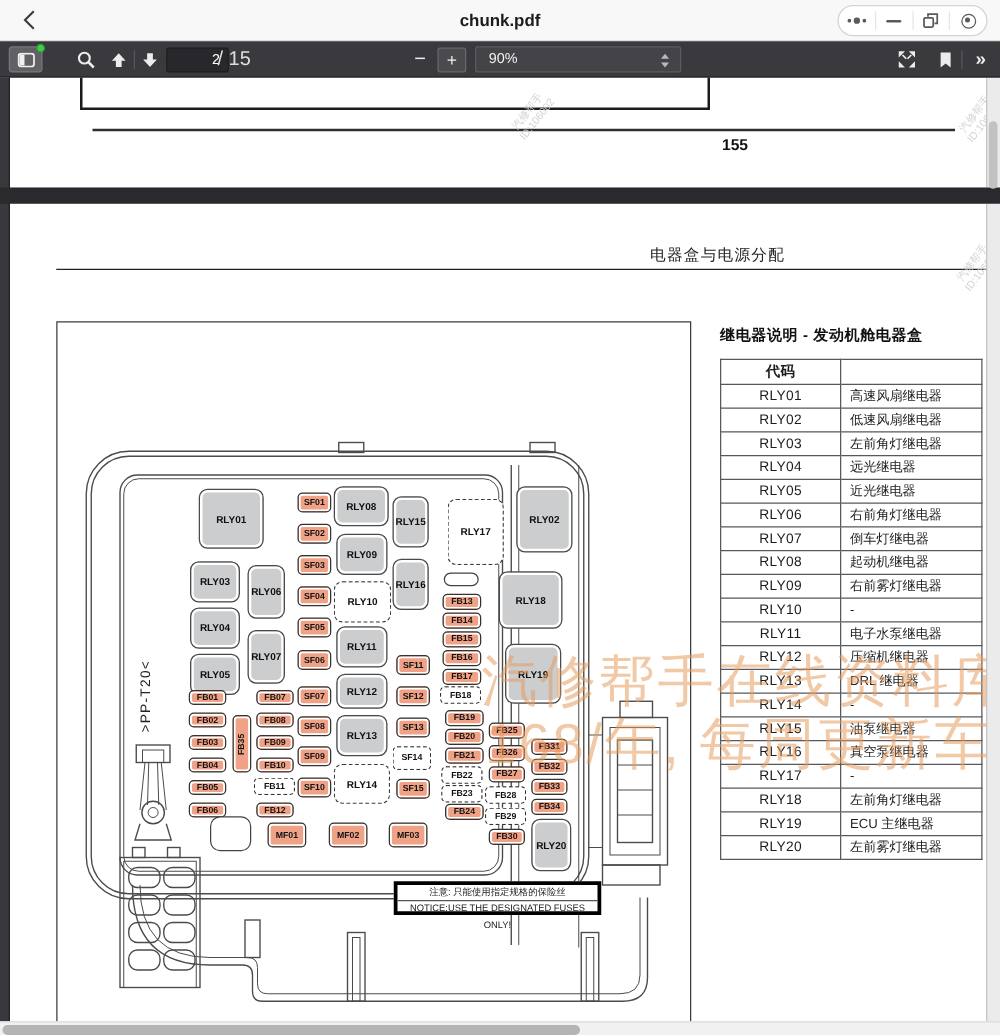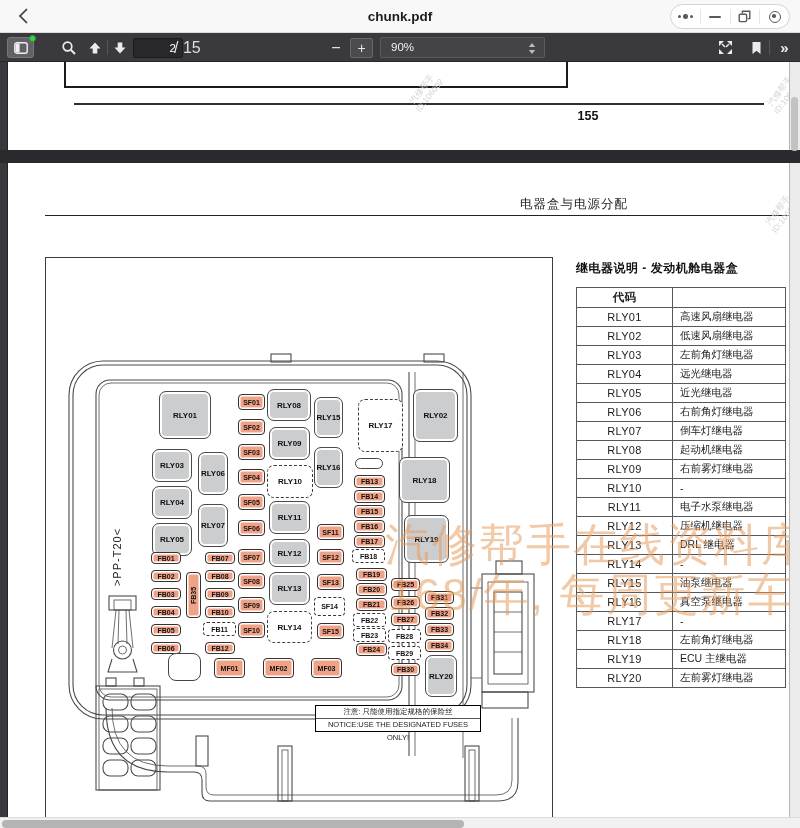--- a/index.html
+++ b/index.html
@@ -56,21 +56,21 @@
   .hdr-right { position:absolute; left:512px; top:33px; font-size:12.5px; color:#222; letter-spacing:1px; }
   .hdr-rule { position:absolute; left:37px; top:52px; width:744px; height:0; border-top:1.5px solid #222; }
   .sec-title { position:absolute; left:37px; top:62px; font-size:15px; font-weight:bold; color:#111; letter-spacing:1px; }
 
   .fig-frame { position:absolute; left:37px; top:94px; width:508px; height:572px; border:1px solid #3c3c3c; overflow:hidden; }
   .fig-frame svg.outline { position:absolute; left:0; top:0; }
 
   .pp-label { position:absolute; left:58px; top:255px; width:26px; height:88px; display:flex; align-items:center; justify-content:center; }
   .pp-label span { transform:rotate(-90deg); white-space:nowrap; font-size:11px; letter-spacing:1px; color:#222; }
 
-  .notice { position:absolute; left:269px; top:447px; width:166px; height:27px; border:1px solid #000000; background:#fff; font-size:7.5px; color:#222; text-align:center; line-height:12.5px; }
+  .notice { position:absolute; left:269px; top:447px; width:166px; height:27px; border:3px solid #000000; background:#fff; font-size:7.5px; color:#222; text-align:center; line-height:12.5px; }
   .notice .nrow1 { border-bottom:1px solid #555; height:13px; }
 
   
   .fbx { position:absolute; display:flex; align-items:center; justify-content:center; font-weight:bold; color:#101010; text-align:center; }
   .relay   { background:#cbcdcf; border:1.4px solid #4a4a4a; border-radius:7px; box-shadow:inset 0 0 0 2px #fff; font-size:8px; }
   .relay-d { background:#fff; border:1.4px dashed #3e3e3e; border-radius:7px; font-size:8px; }
   .fuse    { background:#f0a287; border:1px solid #333; border-radius:4px; box-shadow:inset 0 0 0 1.5px #fff; font-size:7px; }
   .fuse-d  { background:#fff; border:1.2px dashed #333; border-radius:4px; font-size:7px; }
   .fuse-v  { background:#f0a287; border:1px solid #333; border-radius:4px; box-shadow:inset 0 0 0 1.5px #fff; font-size:7px; }
   .fuse-v span { transform:rotate(-90deg); }

